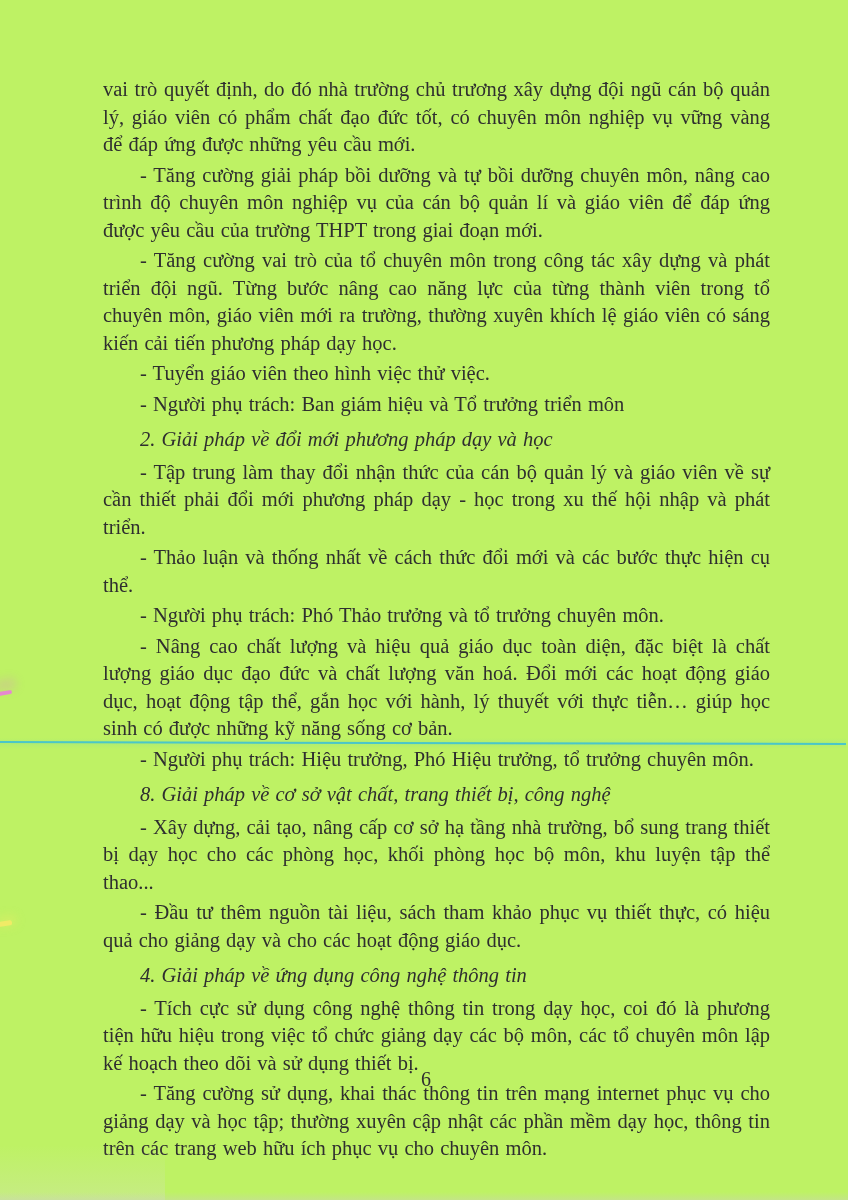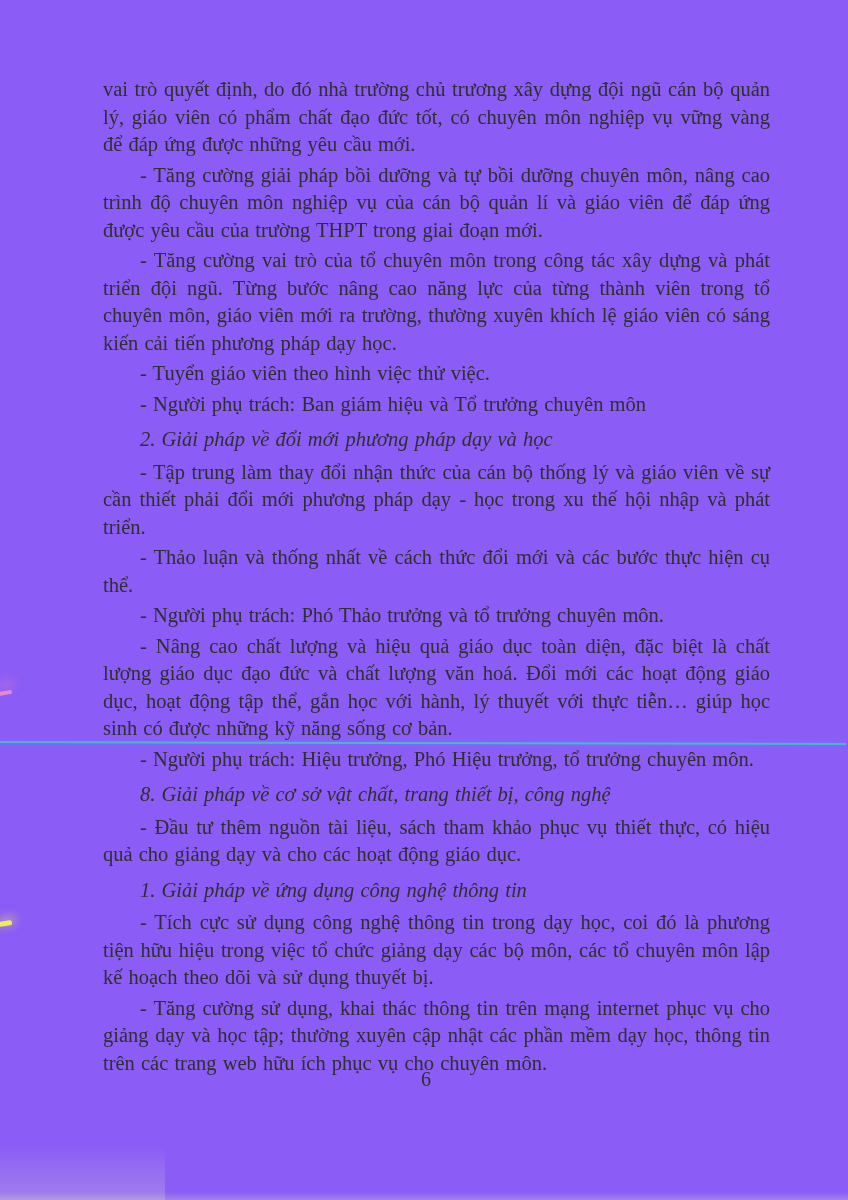--- a/index.html
+++ b/index.html
@@ -4,21 +4,21 @@
 <style>
   html, body {
     margin: 0;
     padding: 0;
     background: #ffffff;
   }
   .page {
     position: relative;
     width: 848px;
     height: 1200px;
-    background: #8b5cf6;
+    background: #bef264;
     overflow: hidden;
     font-family: "Liberation Serif", "DejaVu Serif", serif;
     color: #2f2f2f;
   }
   .text-column {
     position: absolute;
     left: 103px;
     top: 76px;
     width: 667px;
     font-size: 20.5px;
@@ -108,31 +108,32 @@
 <body>
 
 <div class="page">
 
   <div class="text-column">
 
   <p class="body-continuation">vai trò quyết định, do đó nhà trường chủ trương xây dựng đội ngũ cán bộ quản lý, giáo viên có phẩm chất đạo đức tốt, có chuyên môn nghiệp vụ vững vàng để đáp ứng được những yêu cầu mới.</p>
       <p class="list-item">- Tăng cường giải pháp bồi dưỡng và tự bồi dưỡng chuyên môn, nâng cao trình độ chuyên môn nghiệp vụ của cán bộ quản lí và giáo viên để đáp ứng được yêu cầu của trường THPT trong giai đoạn mới.</p>
       <p class="list-item">- Tăng cường vai trò của tổ chuyên môn trong công tác xây dựng và phát triển đội ngũ. Từng bước nâng cao năng lực của từng thành viên trong tổ chuyên môn, giáo viên mới ra trường, thường xuyên khích lệ giáo viên có sáng kiến cải tiến phương pháp dạy học.</p>
       <p class="list-item">- Tuyển giáo viên theo hình việc thử việc.</p>
-      <p class="list-item">- Người phụ trách: Ban giám hiệu và Tổ trưởng chuyên môn</p>
+      <p class="list-item">- Người phụ trách: Ban giám hiệu và Tổ trưởng triển môn</p>
       <p class="heading">2. Giải pháp về đổi mới phương pháp dạy và học</p>
-      <p class="list-item">- Tập trung làm thay đổi nhận thức của cán bộ thống lý và giáo viên về sự cần thiết phải đổi mới phương pháp dạy - học trong xu thế hội nhập và phát triển.</p>
+      <p class="list-item">- Tập trung làm thay đổi nhận thức của cán bộ quản lý và giáo viên về sự cần thiết phải đổi mới phương pháp dạy - học trong xu thế hội nhập và phát triển.</p>
       <p class="list-item">- Thảo luận và thống nhất về cách thức đổi mới và các bước thực hiện cụ thể.</p>
       <p class="list-item">- Người phụ trách: Phó Thảo trưởng và tổ trưởng chuyên môn.</p>
       <p class="list-item">- Nâng cao chất lượng và hiệu quả giáo dục toàn diện, đặc biệt là chất lượng giáo dục đạo đức và chất lượng văn hoá. Đổi mới các hoạt động giáo dục, hoạt động tập thể, gắn học với hành, lý thuyết với thực tiễn… giúp học sinh có được những kỹ năng sống cơ bản.</p>
       <p class="list-item">- Người phụ trách: Hiệu trưởng, Phó Hiệu trưởng, tổ trưởng chuyên môn.</p>
       <p class="heading">8. Giải pháp về cơ sở vật chất, trang thiết bị, công nghệ</p>
+      <p class="list-item">- Xây dựng, cải tạo, nâng cấp cơ sở hạ tầng nhà trường, bổ sung trang thiết bị dạy học cho các phòng học, khối phòng học bộ môn, khu luyện tập thể thao...</p>
       <p class="list-item">- Đầu tư thêm nguồn tài liệu, sách tham khảo phục vụ thiết thực, có hiệu quả cho giảng dạy và cho các hoạt động giáo dục.</p>
-      <p class="heading">1. Giải pháp về ứng dụng công nghệ thông tin</p>
-      <p class="list-item">- Tích cực sử dụng công nghệ thông tin trong dạy học, coi đó là phương tiện hữu hiệu trong việc tổ chức giảng dạy các bộ môn, các tổ chuyên môn lập kế hoạch theo dõi và sử dụng thuyết bị.</p>
+      <p class="heading">4. Giải pháp về ứng dụng công nghệ thông tin</p>
+      <p class="list-item">- Tích cực sử dụng công nghệ thông tin trong dạy học, coi đó là phương tiện hữu hiệu trong việc tổ chức giảng dạy các bộ môn, các tổ chuyên môn lập kế hoạch theo dõi và sử dụng thiết bị.</p>
       <p class="list-item">- Tăng cường sử dụng, khai thác thông tin trên mạng internet phục vụ cho giảng dạy và học tập; thường xuyên cập nhật các phần mềm dạy học, thông tin trên các trang web hữu ích phục vụ cho chuyên môn.</p>
     </div>
 
   <div class="strike-line-glow"></div>
   <div class="strike-line"></div>
 
   <div class="pink-mark"></div>
   <div class="yellow-mark"></div>
 
   <div class="page-number">6</div>

